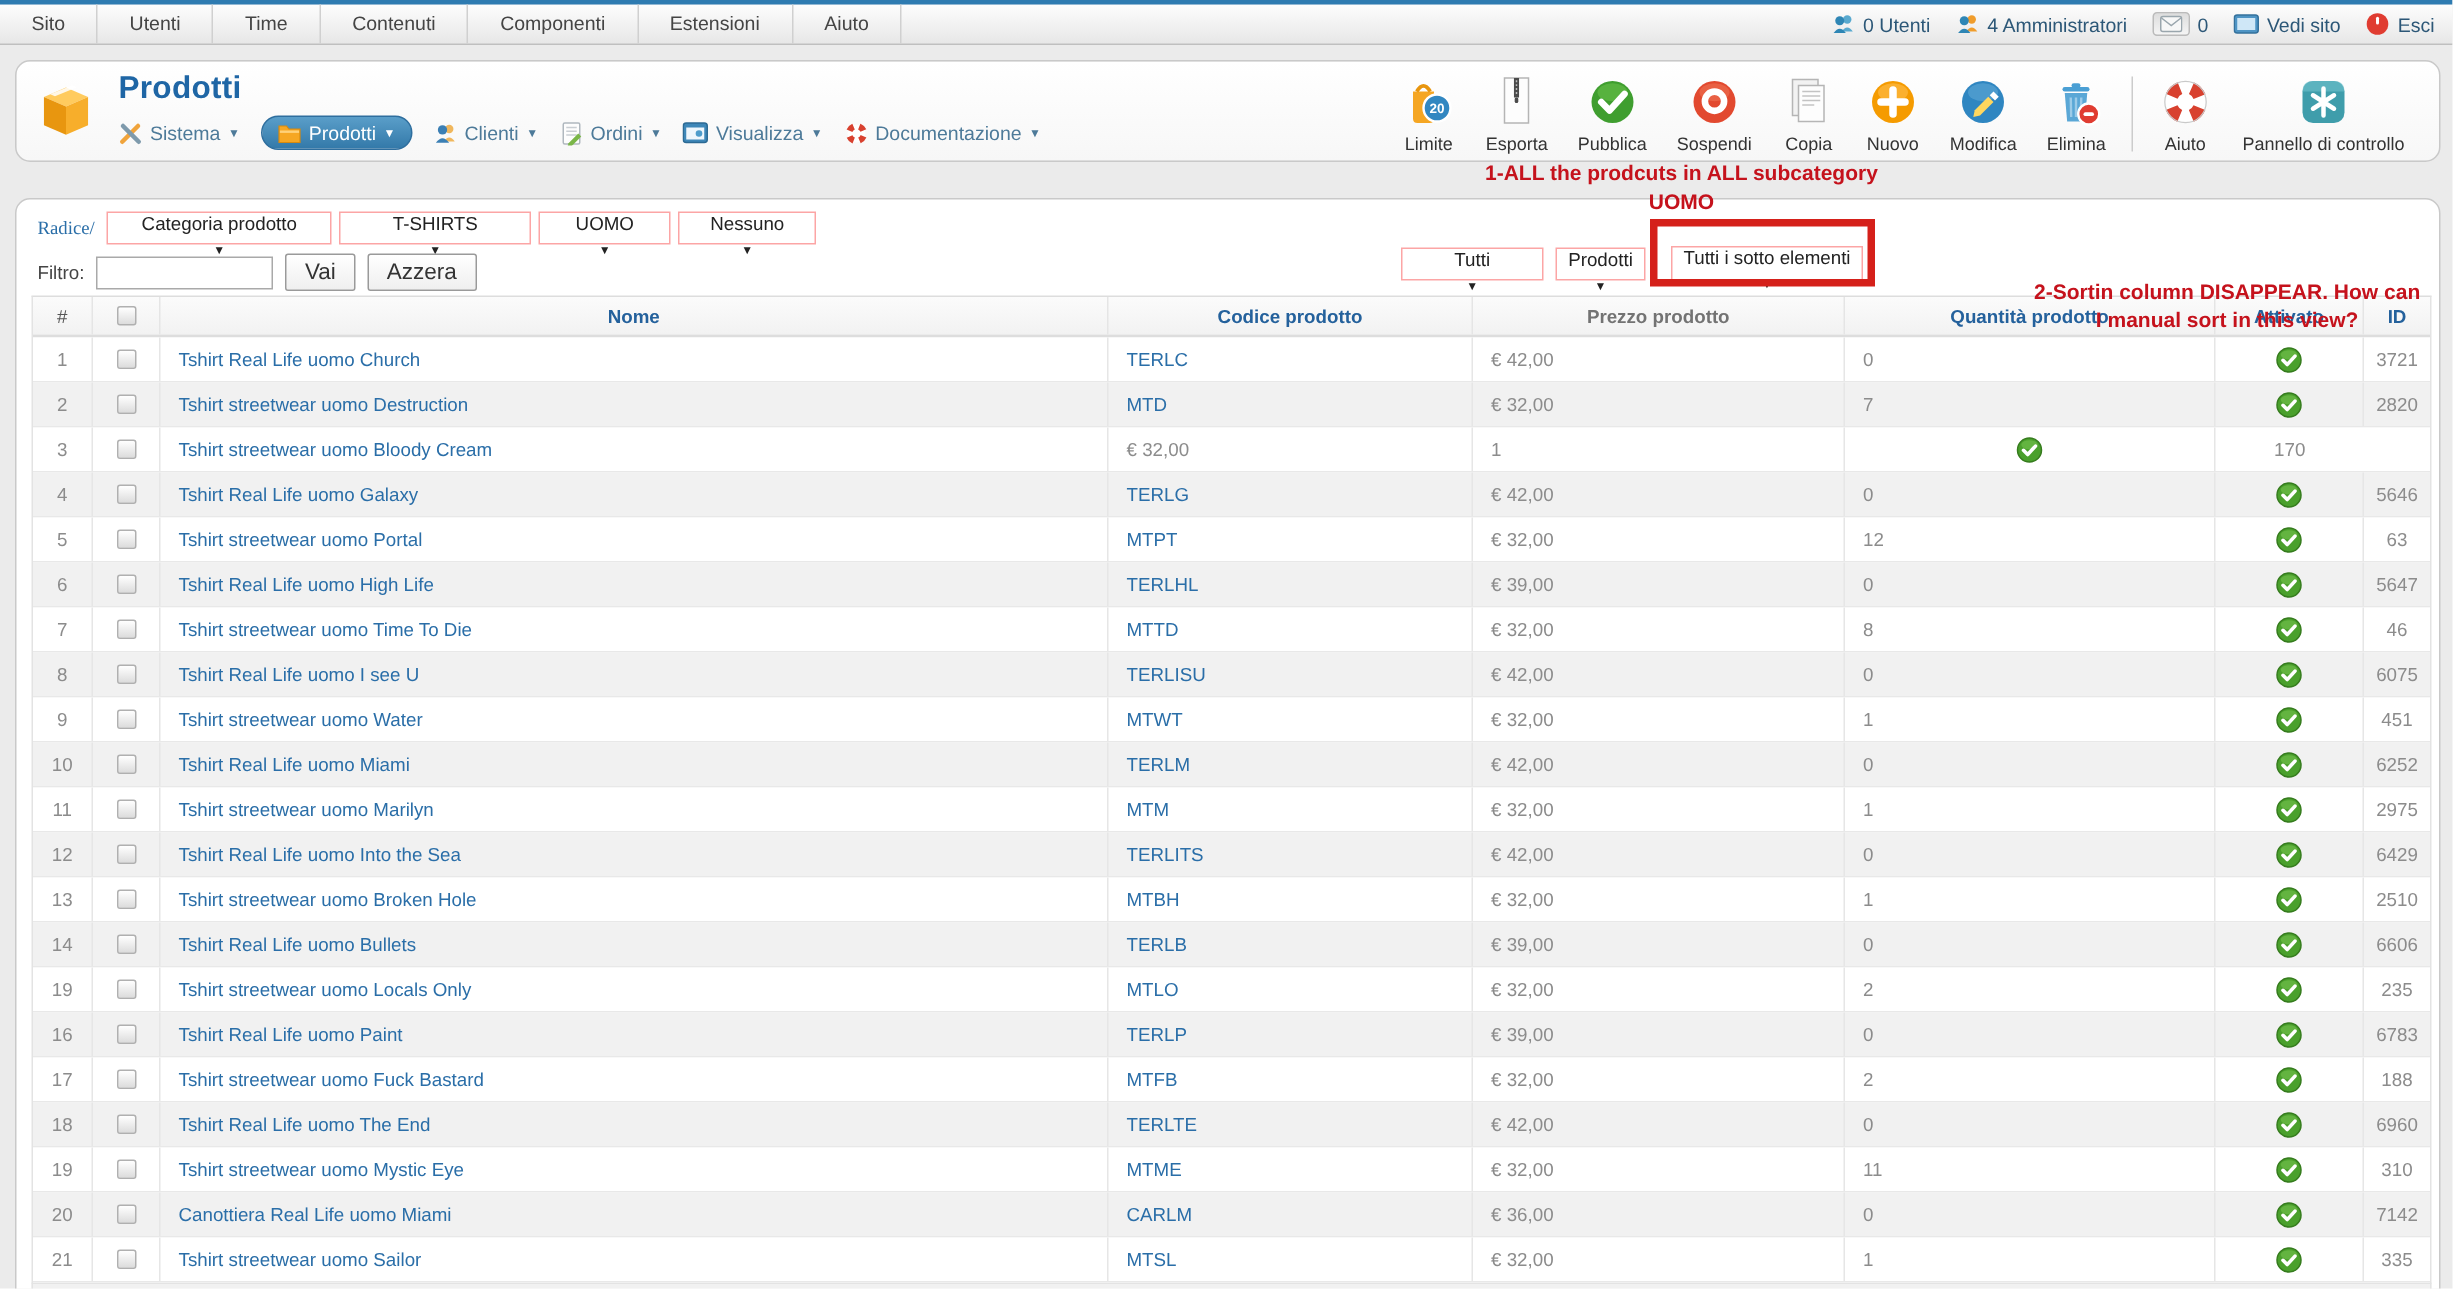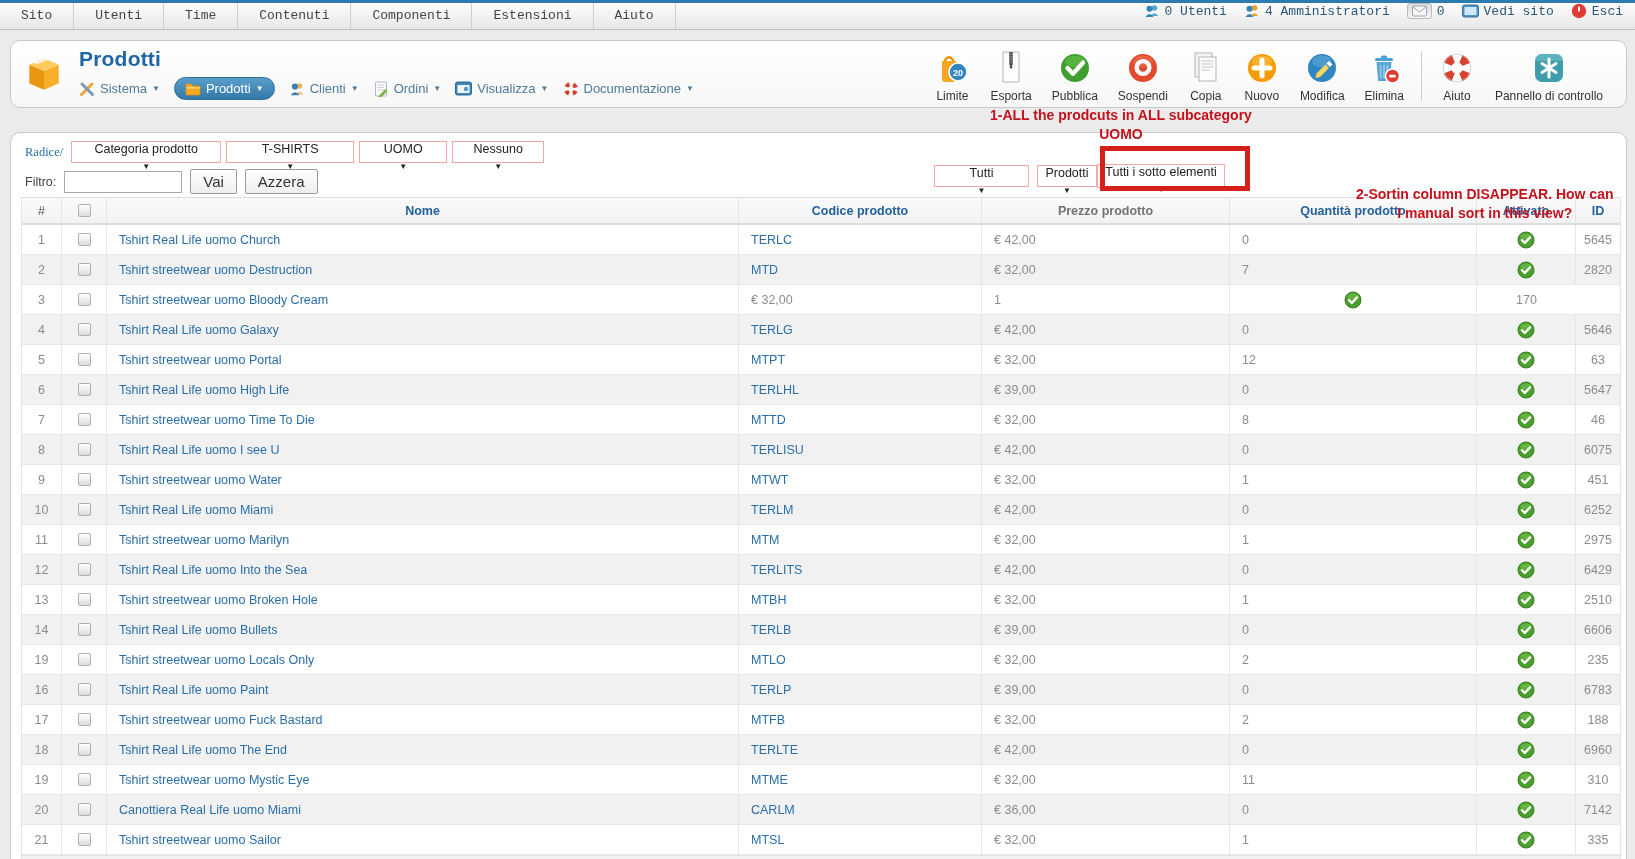--- a/index.html
+++ b/index.html
@@ -2,21 +2,21 @@
 <html><head>
 <meta charset="utf-8">
 <style>
   * { margin:0; padding:0; box-sizing:border-box; }
   html,body { width:1635px; height:859px; overflow:hidden; }
   body { font-family:"Liberation Sans", sans-serif; background:#ebebeb; font-size:12.5px; color:#333; }
   #page { position:relative; width:1635px; height:859px; overflow:hidden; }
 
   
   .topbar { height:30px; border-top:3px solid #2e7bb1; background:linear-gradient(#fdfdfd,#e7e7e7);
-            border-bottom:1px solid #bfbfbf; display:flex; align-items:flex-start;font-family:Liberation Mono, monospace; }
+            border-bottom:1px solid #bfbfbf; display:flex; align-items:center; }
   .topbar-menus { display:flex; }
   .topbar-menu { padding:0 21px; line-height:26px; font-size:13px; color:#444; border-right:1px solid #d0d0d0; cursor:pointer; }
   .topbar-right { margin-left:auto; display:flex; align-items:center; gap:17px; padding-right:12px; }
   .status-item { display:flex; align-items:center; gap:5px; color:#2c5777; font-size:13px; cursor:pointer; }
   .mail-badge { background:linear-gradient(#ddd,#f5f5f5); border:1px solid #bbb; border-radius:3px; padding:1px 4px; display:flex; align-items:center; }
 
   
   .panel { background:#fff; border:1px solid #c9c9c9; border-radius:10px; }
   .header-panel { margin:10px 8px 0 10px; height:68px; padding:6px 14px 4px 12px;
                   background:linear-gradient(#ffffff,#f7f7f7); display:flex; justify-content:space-between; }
@@ -53,21 +53,21 @@
   .btn { height:25px; border:1px solid #9a9a9a; border-radius:2px; background:linear-gradient(#ffffff,#efefef);
          font-family:"Liberation Sans",sans-serif; font-size:15px; color:#333; padding:0 12px; cursor:pointer; }
 
   .fselect { display:inline-flex; justify-content:space-between; align-items:center; gap:6px;
              border:1px solid #fca5a5; background:#fff; height:22px; padding:0 5px; font-size:12.5px; color:#222; cursor:pointer;flex-direction:column; }
   .fselect .caret { font-size:8px; color:#222; }
 
   .right-selects { position:absolute; left:923px; top:23px; display:flex; align-items:center; }
   .sel-tutti { width:95px; }
   .sel-prodotti { width:60px; margin-left:8px; }
-  .sel-scope { width:128px; height:24px; margin-left:0; }
+  .sel-scope { width:128px; height:24px; margin-left:17px; }
 
   
   .vm-table { margin:0 5px 0 10px; width:1600px; border:1px solid #e3e3e3; border-top:1px solid #ddd; }
   .t-head { display:grid; grid-template-columns:40px 45px 1fr 243px 248px 247px 99px 44px;
             height:27px; background:linear-gradient(#fbfbfb,#f2f2f2); border-bottom:2px solid #ddd; }
   .t-head > div { display:flex; align-items:center; justify-content:center; font-weight:bold; font-size:12.5px;
                   color:#24619c; border-right:1px solid #e5e5e5; }
   .t-head > div:last-child { border-right:none; }
   .t-head .h-price { color:#737373; }
   .t-head .h-num { color:#555; font-weight:normal; }
@@ -442,21 +442,21 @@
     <div class="c-qty">0</div>
     <div class="c-active">
       <span>
         <svg width="18" height="18" viewBox="0 0 18 18">
           <circle cx="9" cy="9" r="8" fill="#4aa02c" stroke="#367c1e"></circle>
           <ellipse cx="9" cy="5.5" rx="5.5" ry="3" fill="#74c24e" opacity="0.6"></ellipse>
           <path d="M5 9.2 l2.8 2.8 l5.2 -5.6" fill="none" stroke="#fff" stroke-width="2.4" stroke-linecap="round" stroke-linejoin="round"></path>
         </svg>
       </span>
     </div>
-    <div class="c-id">5645</div>
+    <div class="c-id">3721</div>
   </div>
           <div class="t-row alt">
     <div class="c-num">2</div>
     <div class="c-check">
               <span class="fake-cb"></span>
             </div>
     <div class="c-name">
               <span>Tshirt streetwear uomo Destruction</span>
             </div>
     <div class="c-code">

